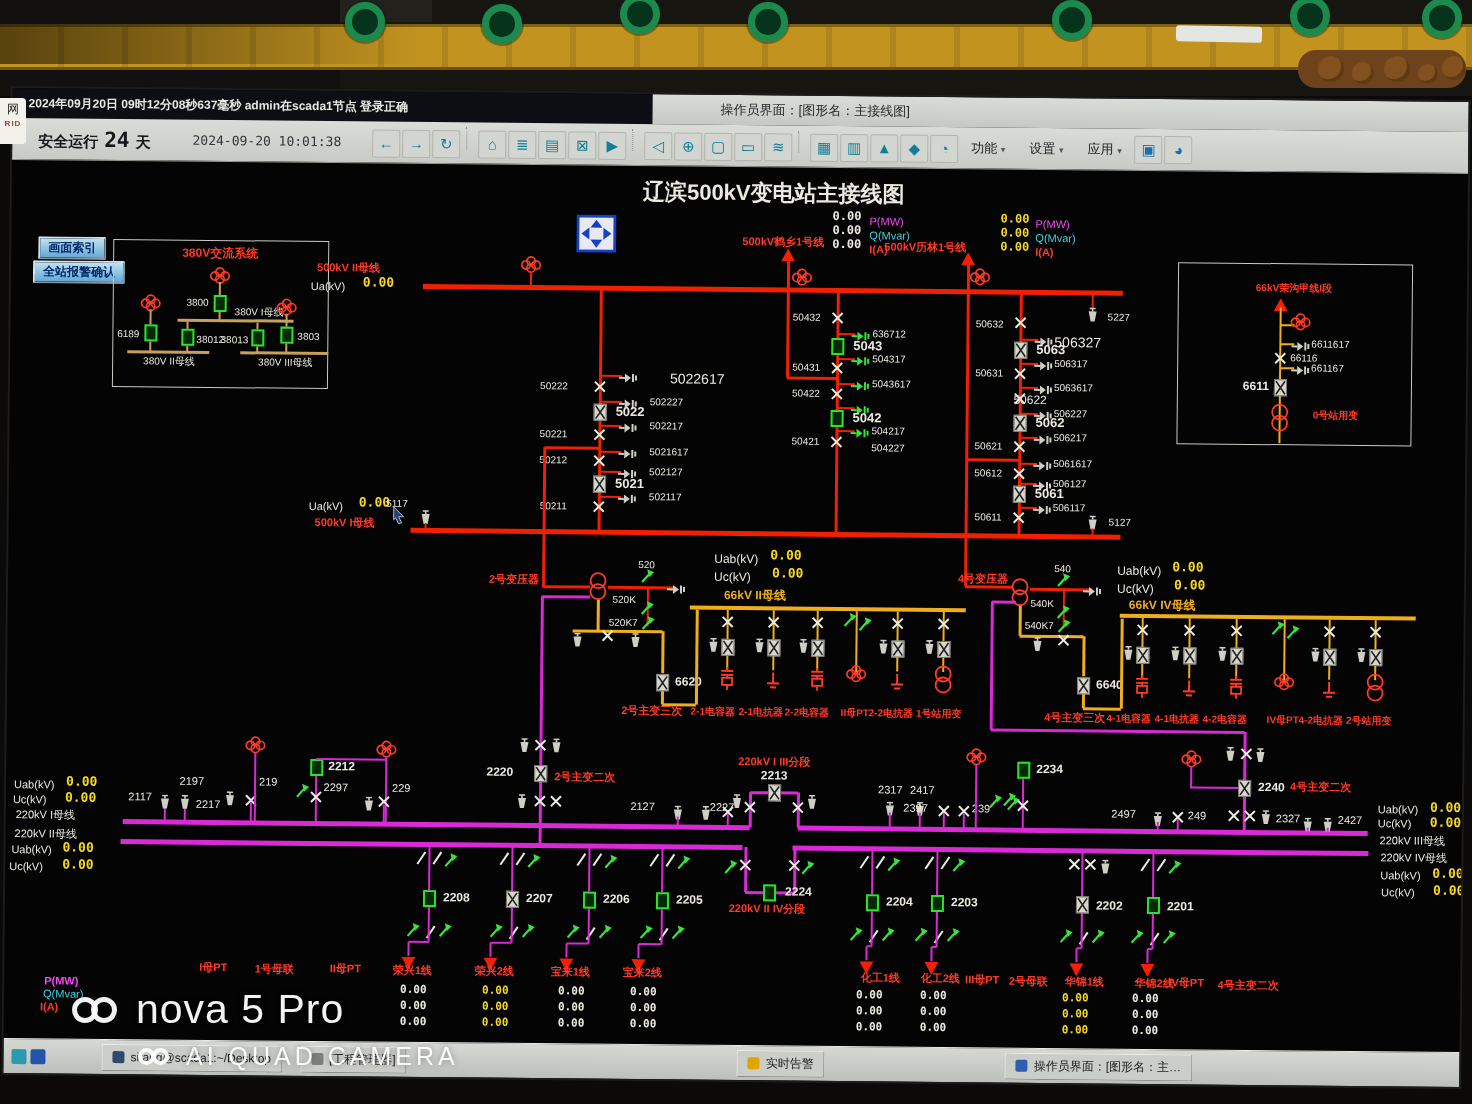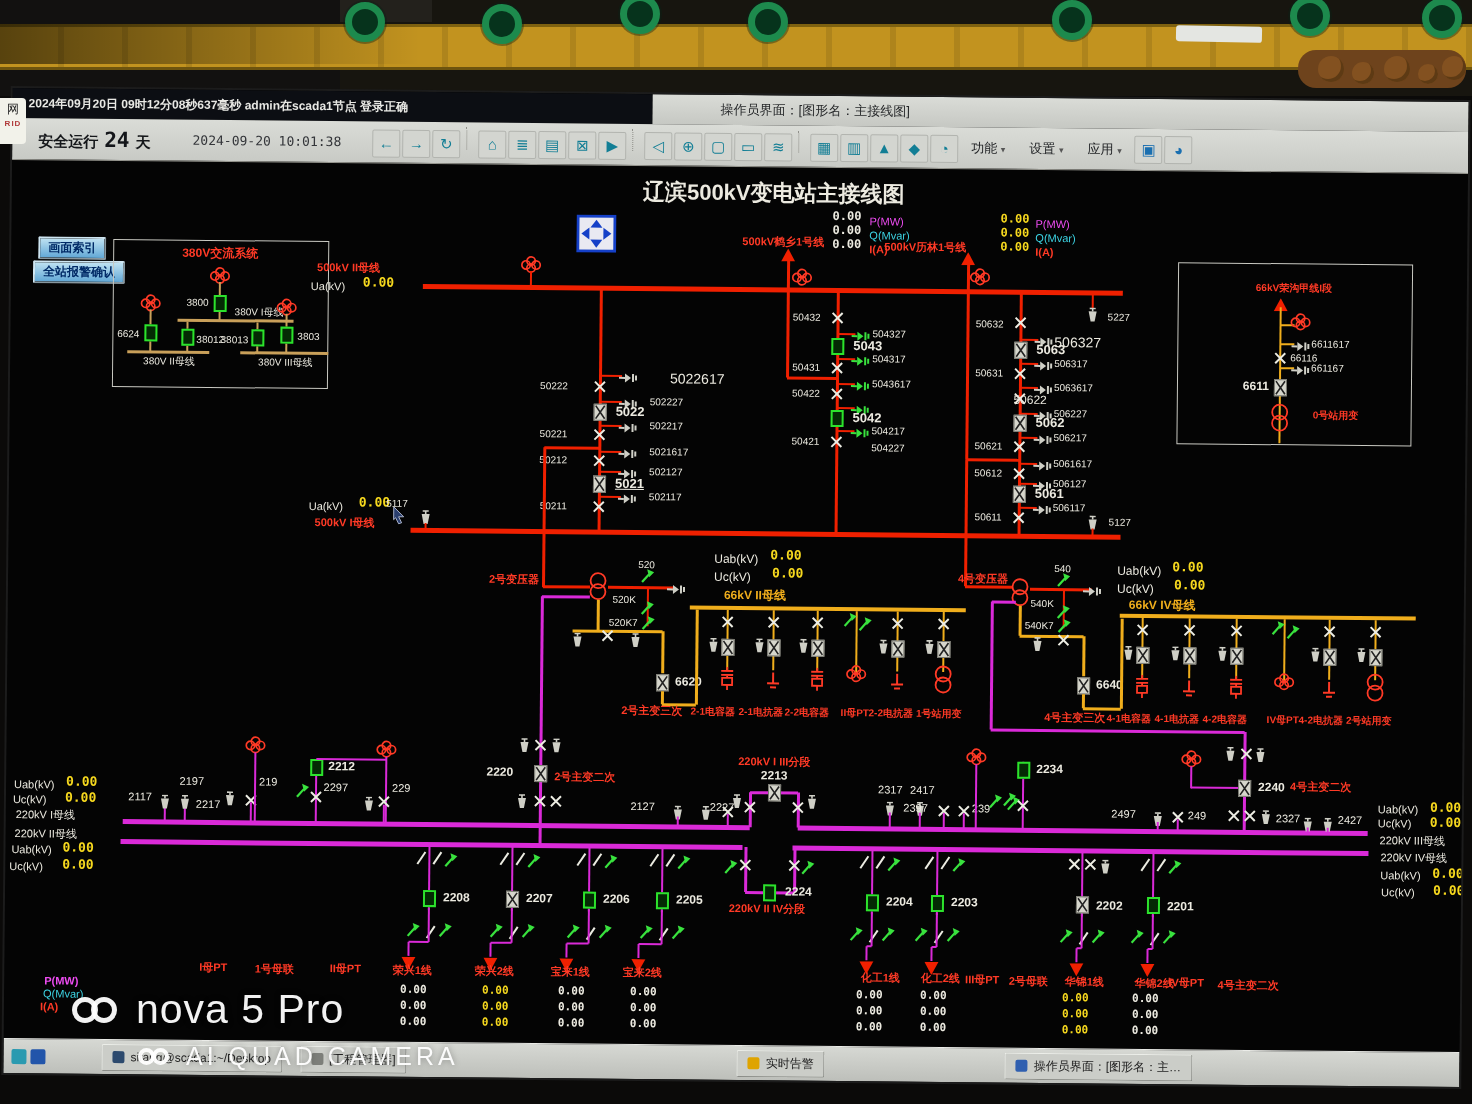--- a/index.html
+++ b/index.html
@@ -138,21 +138,21 @@
         <div class="gly" style="left: 128px; top: 204px;"><svg width="24" height="20" viewBox="0 0 24 20" xmlns="http://www.w3.org/2000/svg">
             <g fill="none" stroke="#ff3a26" stroke-width="1.7">
               <circle cx="7" cy="10" r="4.2"></circle>
               <circle cx="12" cy="6" r="4.2"></circle>
               <circle cx="17" cy="10" r="4.2"></circle>
               <circle cx="12" cy="13" r="4.2"></circle>
             </g>
           </svg></div>
         <div class="ln" style="background: rgb(201, 160, 90); left: 139px; top: 220px; width: 2px; height: 42px;"></div>
         <div class="brk g" style="left: 133.5px; top: 234.5px;"></div>
-        <div class="lbl" style="left: 129px; top: 239.5px; font-size: 10px; color: rgb(236, 234, 224); transform: translateX(-100%);">6624</div>
+        <div class="lbl" style="left: 129px; top: 239.5px; font-size: 10px; color: rgb(236, 234, 224); transform: translateX(-100%);">6189</div>
         <div class="gly" style="left: 264px; top: 207px;"><svg width="24" height="20" viewBox="0 0 24 20" xmlns="http://www.w3.org/2000/svg">
             <g fill="none" stroke="#ff3a26" stroke-width="1.7">
               <circle cx="7" cy="10" r="4.2"></circle>
               <circle cx="12" cy="6" r="4.2"></circle>
               <circle cx="17" cy="10" r="4.2"></circle>
               <circle cx="12" cy="13" r="4.2"></circle>
             </g>
           </svg></div>
         <div class="ln" style="background: rgb(201, 160, 90); left: 275px; top: 223px; width: 2px; height: 39px;"></div>
         <div class="brk g" style="left: 269.5px; top: 235.5px;"></div>
@@ -275,21 +275,21 @@
             <path d="M0 6 H6" stroke="#cfcfc6" stroke-width="2"></path>
             <polygon points="6,1.5 12,6 6,10.5" fill="#cfcfc6"></polygon>
             <path d="M14 2 V10 M17 3.5 V8.5" stroke="#cfcfc6" stroke-width="2"></path>
           </svg></div>
         <div class="lbl" style="left: 640px; top: 372.5px; font-size: 10px; color: rgb(236, 234, 224);">502127</div>
         <div class="brk w" style="left: 583.5px; top: 381.5px;">
           <svg width="11" height="15" viewBox="0 0 11 15" xmlns="http://www.w3.org/2000/svg">
             <path d="M1 1 L10 14 M10 1 L1 14" stroke="#222" stroke-width="1.6"></path>
           </svg>
         </div>
-        <div class="lbl" style="left: 606px; top: 382.85px; font-size: 13px; color: rgb(236, 234, 224); font-weight: 700; text-decoration: underline;">5021</div>
+        <div class="lbl" style="left: 606px; top: 382.85px; font-size: 13px; color: rgb(236, 234, 224); font-weight: 700;">5021</div>
         <div class="ln" style="background: rgb(240, 32, 0); left: 590px; top: 402px; width: 22px; height: 2px;"></div>
         <div class="gly" style="left: 608.5px; top: 397px;"><svg width="19" height="12" viewBox="0 0 19 12" xmlns="http://www.w3.org/2000/svg">
             <path d="M0 6 H6" stroke="#cfcfc6" stroke-width="2"></path>
             <polygon points="6,1.5 12,6 6,10.5" fill="#cfcfc6"></polygon>
             <path d="M14 2 V10 M17 3.5 V8.5" stroke="#cfcfc6" stroke-width="2"></path>
           </svg></div>
         <div class="lbl" style="left: 640px; top: 397.5px; font-size: 10px; color: rgb(236, 234, 224);">502117</div>
         <div class="gly" style="left: 583px; top: 406px;"><svg width="14" height="14" viewBox="0 0 14 14" xmlns="http://www.w3.org/2000/svg">
             <path d="M2 2 L12 12 M12 2 L2 12" stroke="#ecece2" stroke-width="2"></path>
           </svg></div>
@@ -298,21 +298,21 @@
         <div class="gly" style="left: 820px; top: 215px;"><svg width="14" height="14" viewBox="0 0 14 14" xmlns="http://www.w3.org/2000/svg">
             <path d="M2 2 L12 12 M12 2 L2 12" stroke="#ecece2" stroke-width="2"></path>
           </svg></div>
         <div class="lbl" style="left: 810px; top: 216.5px; font-size: 10px; color: rgb(236, 234, 224); transform: translateX(-100%);">50432</div>
         <div class="ln" style="background: rgb(240, 32, 0); left: 827px; top: 237px; width: 18px; height: 2px;"></div>
         <div class="gly" style="left: 840.5px; top: 232px;"><svg width="19" height="12" viewBox="0 0 19 12" xmlns="http://www.w3.org/2000/svg">
             <path d="M0 6 H6" stroke="#39e23e" stroke-width="2"></path>
             <polygon points="6,1.5 12,6 6,10.5" fill="#39e23e"></polygon>
             <path d="M14 2 V10 M17 3.5 V8.5" stroke="#39e23e" stroke-width="2"></path>
           </svg></div>
-        <div class="lbl" style="left: 862px; top: 232.5px; font-size: 10px; color: rgb(236, 234, 224);">504327</div>
+        <div class="lbl" style="left: 862px; top: 232.5px; font-size: 10px; color: rgb(236, 234, 224);">636712</div>
         <div class="brk g" style="left: 820.5px; top: 241.5px;"></div>
         <div class="lbl" style="left: 843px; top: 242.85px; font-size: 13px; color: rgb(236, 234, 224); font-weight: 700;">5043</div>
         <div class="ln" style="background: rgb(240, 32, 0); left: 827px; top: 262px; width: 18px; height: 2px;"></div>
         <div class="gly" style="left: 840.5px; top: 257px;"><svg width="19" height="12" viewBox="0 0 19 12" xmlns="http://www.w3.org/2000/svg">
             <path d="M0 6 H6" stroke="#39e23e" stroke-width="2"></path>
             <polygon points="6,1.5 12,6 6,10.5" fill="#39e23e"></polygon>
             <path d="M14 2 V10 M17 3.5 V8.5" stroke="#39e23e" stroke-width="2"></path>
           </svg></div>
         <div class="lbl" style="left: 862px; top: 257.5px; font-size: 10px; color: rgb(236, 234, 224);">504317</div>
         <div class="gly" style="left: 820px; top: 265px;"><svg width="14" height="14" viewBox="0 0 14 14" xmlns="http://www.w3.org/2000/svg">

